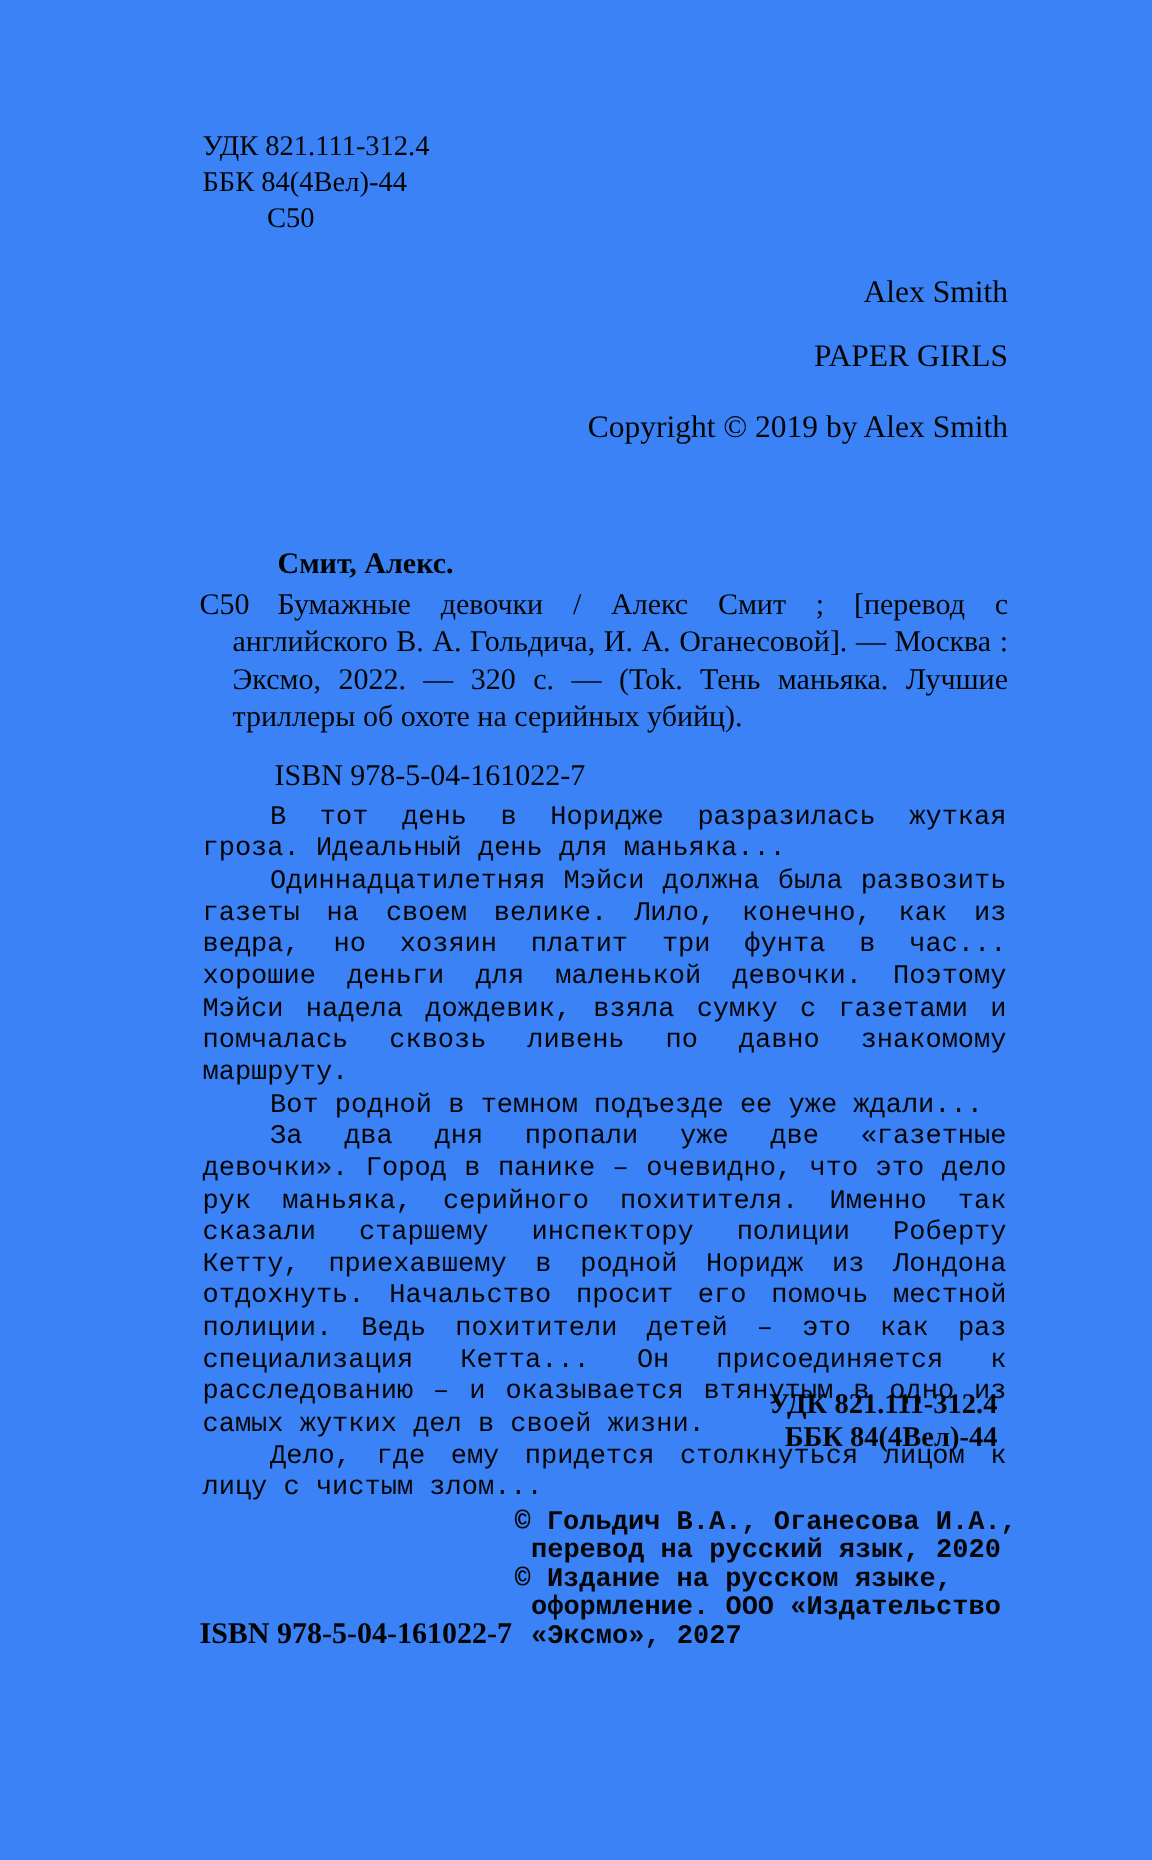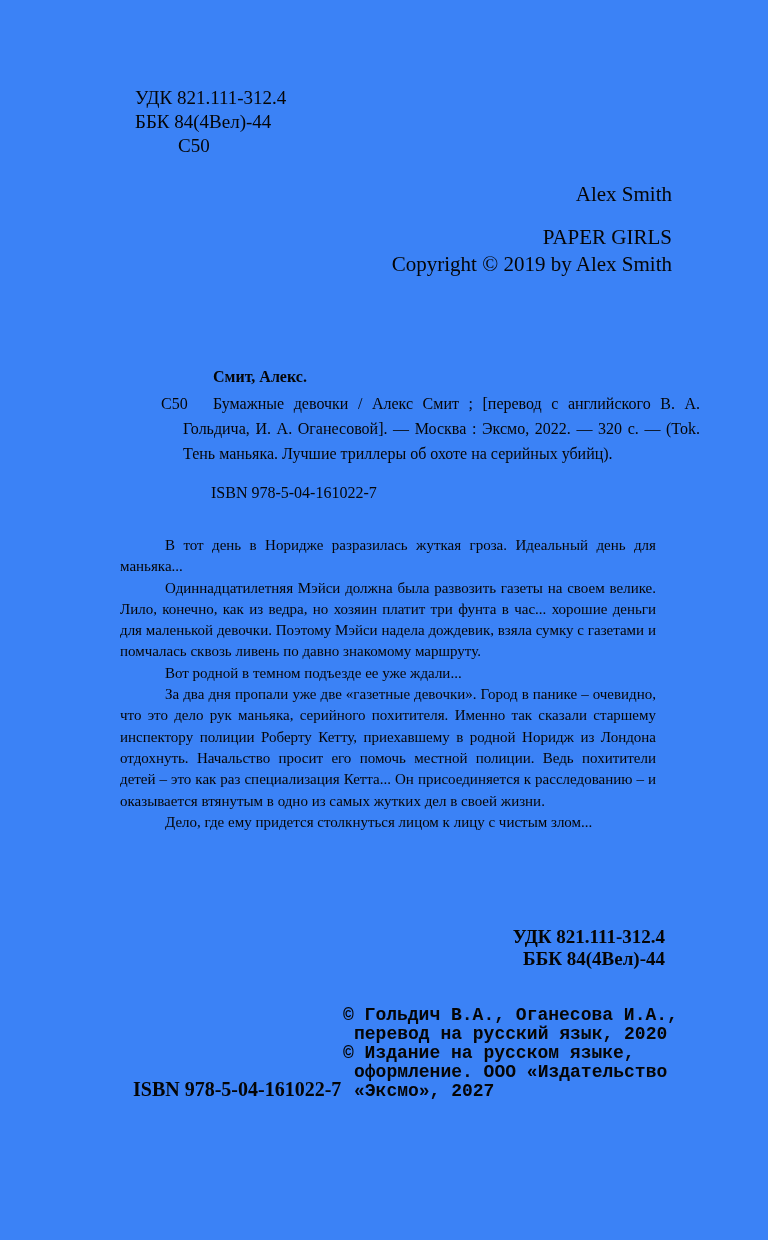--- a/index.html
+++ b/index.html
@@ -34,31 +34,30 @@
     position: absolute;
     left: 135px;
     top: 182px;
     width: 537px;
     text-align: right;
     font-size: 21px;
     line-height: 24px;
   }
   .title-block .tb-line { display: block; }
   .title-block .tb-author { margin-bottom: 19px; }
-  .title-block .tb-title { margin-bottom: 3px; }
+  .title-block .tb-title { margin-bottom: 23px; }
 
   
   .bib {
     position: absolute;
     left: 135px;
     top: 364px;
     width: 537px;
-    font-size: 16px;
+    font-size: 20px;
     line-height: 25px;
-    margin-left: 28px;
   }
   .bib-header {
     font-weight: bold;
     margin-left: 50px;
     margin-bottom: 2px;
   }
   .bib-row { position: relative; }
   .bib-code {
     position: absolute;
     left: -2px;
@@ -71,25 +70,26 @@
   }
   .bib-isbn {
     margin-left: 48px;
     margin-top: 14px;
     white-space: nowrap;
   }
 
   
   .annotation {
     position: absolute;
-    left: 120px;
+    left: 135px;
     top: 535px;
     width: 536px;
-    font-size: 15px;
+    font-size: 18px;
     line-height: 21.3px;
+    font-family: Liberation Mono, monospace;
   }
   .annotation p {
     margin: 0;
     text-indent: 45px;
     text-align: justify;
   }
 
   
   .codes-bottom {
     position: absolute;

